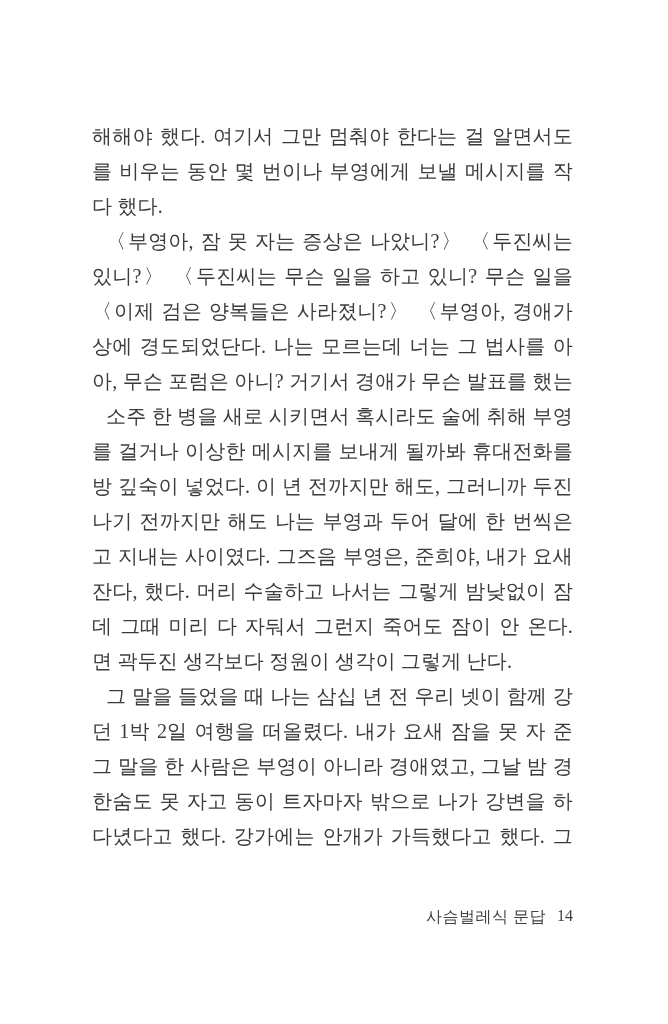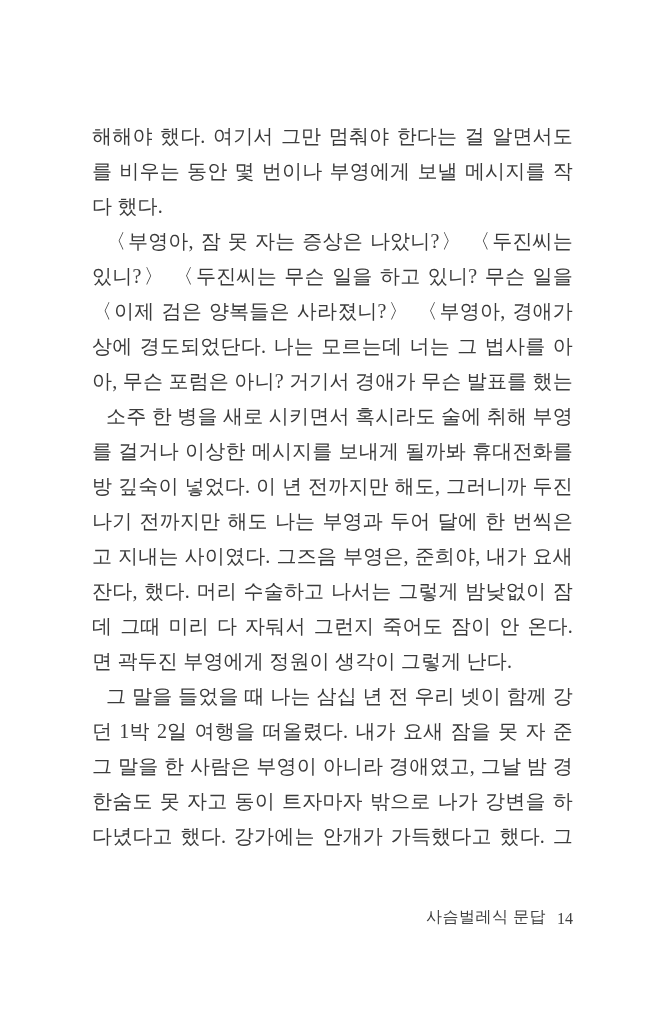--- a/index.html
+++ b/index.html
@@ -40,21 +40,21 @@
   }
   .line.end {
     text-align: left;
     text-align-last: left;
   }
   .footer {
     position: absolute;
     top: 907px;
     right: 95px;
     display: flex;
-    align-items: flex-end;
+    align-items: flex-start;
     gap: 11px;
     font-size: 16px;
     color: #3f3f3f;
   }
   .footer .running-title {
     letter-spacing: 0.5px;
   }
 </style>
 </head>
 <body>
@@ -78,21 +78,21 @@
     </div>
 
     <div class="para">
       <div class="line indent">소주 한 병을 새로 시키면서 혹시라도 술에 취해 부영에게 전화</div>
       <div class="line">를 걸거나 이상한 메시지를 보내게 될까봐 휴대전화를 종료해 가</div>
       <div class="line">방 깊숙이 넣었다. 이 년 전까지만 해도, 그러니까 두진씨가 풀려</div>
       <div class="line">나기 전까지만 해도 나는 부영과 두어 달에 한 번씩은 통화를 하</div>
       <div class="line">고 지내는 사이였다. 그즈음 부영은, 준희야, 내가 요새 잠을 못</div>
       <div class="line">잔다, 했다. 머리 수술하고 나서는 그렇게 밤낮없이 잠만 잤다는</div>
       <div class="line">데 그때 미리 다 자둬서 그런지 죽어도 잠이 안 온다. 잠이 안 오</div>
-      <div class="line end">면 곽두진 부영에게 정원이 생각이 그렇게 난다.</div>
+      <div class="line end">면 곽두진 생각보다 정원이 생각이 그렇게 난다.</div>
     </div>
 
     <div class="para">
       <div class="line indent">그 말을 들었을 때 나는 삼십 년 전 우리 넷이 함께 강촌으로 갔</div>
       <div class="line">던 1박 2일 여행을 떠올렸다. 내가 요새 잠을 못 자 준희야. 그때</div>
       <div class="line">그 말을 한 사람은 부영이 아니라 경애였고, 그날 밤 경애는 결국</div>
       <div class="line">한숨도 못 자고 동이 트자마자 밖으로 나가 강변을 하염없이 돌아</div>
       <div class="line">다녔다고 했다. 강가에는 안개가 가득했다고 했다. 그리고 여행에</div>
     </div>
 

